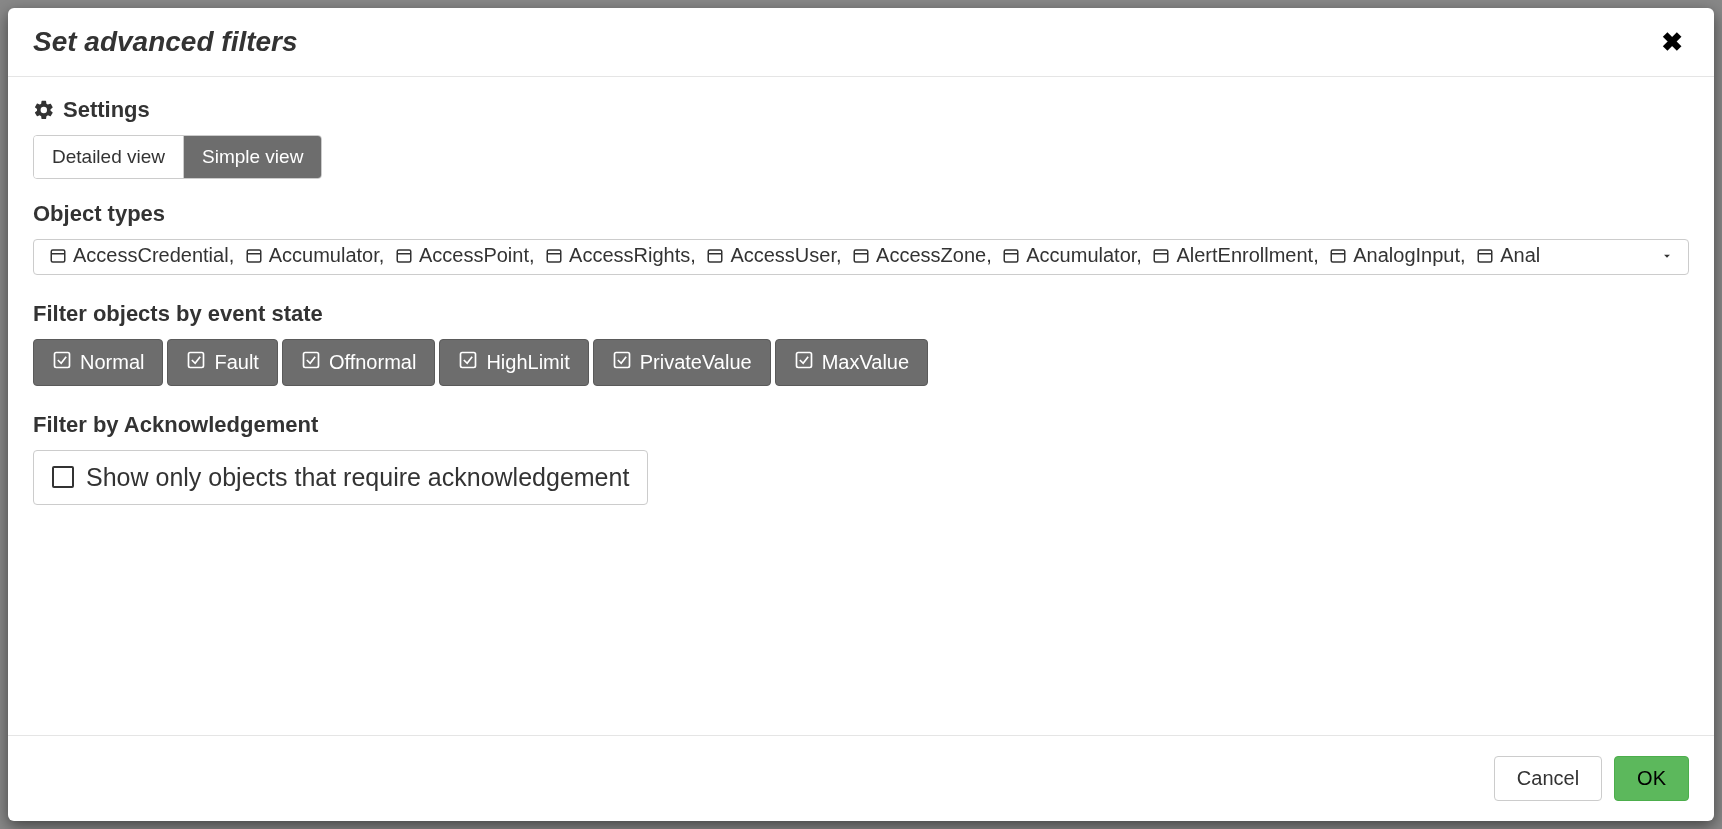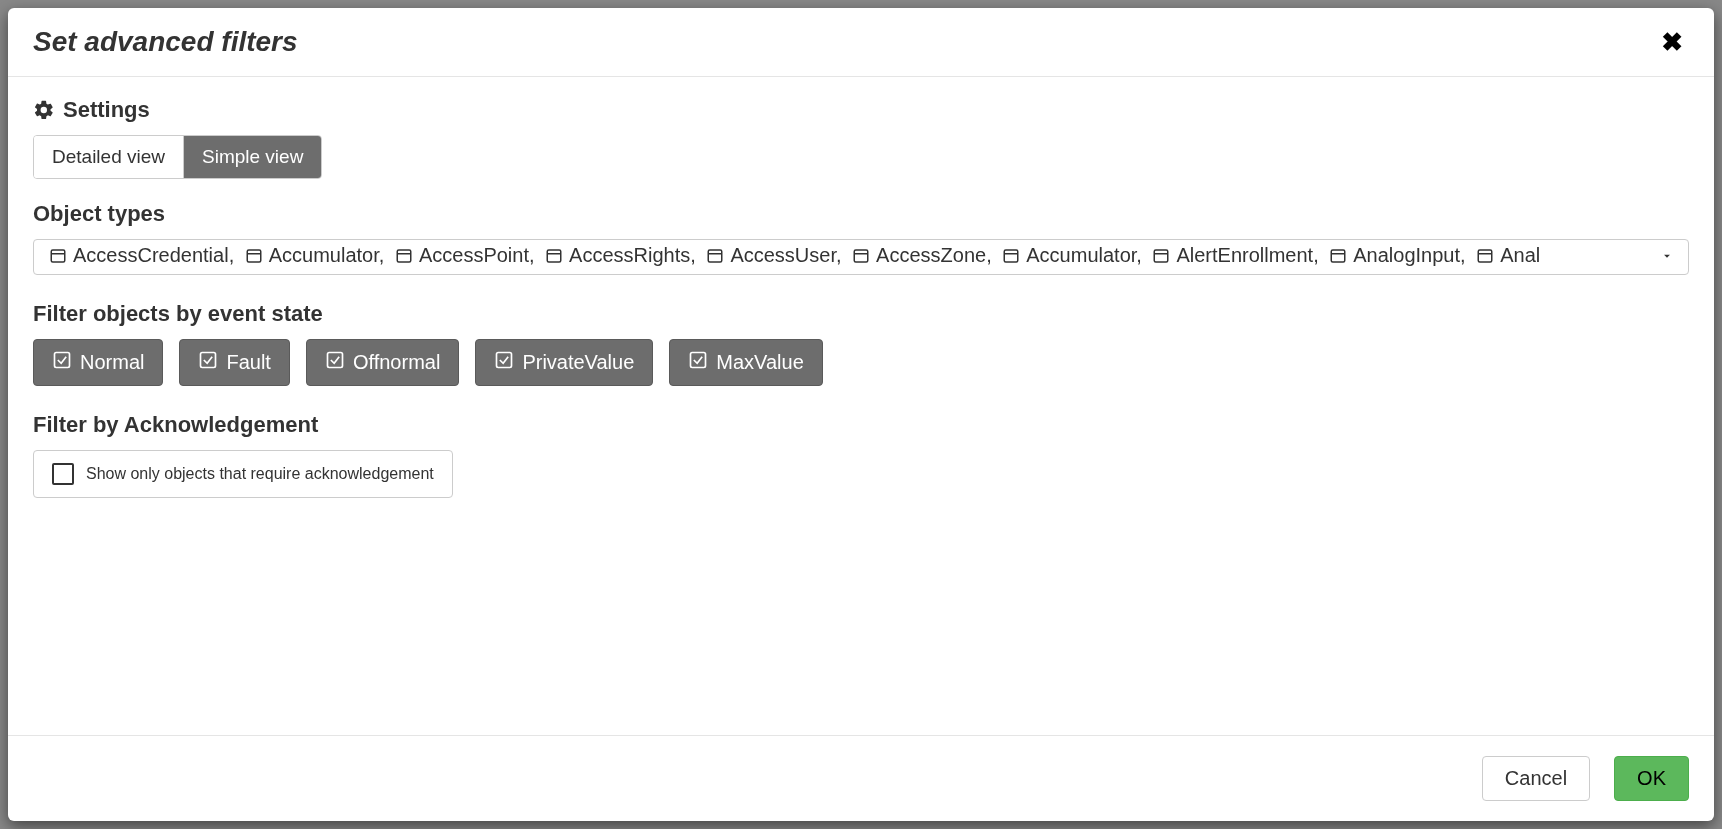--- a/index.html
+++ b/index.html
@@ -109,21 +109,21 @@
     margin-right: 4px;
   }
   .multiselect .caret {
     flex: 0 0 auto;
     padding-left: 10px;
   }
   .mini-icon svg { display: block; }
   .state-row {
     display: flex;
     flex-wrap: wrap;
-    gap: 16px;
+    gap: 4px;
     margin-bottom: 26px;
   }
   .state-btn {
     background: #6d6d6d;
     color: #fff;
     border-radius: 4px;
     padding: 10px 18px;
     font-size: 20px;
     display: inline-flex;
     align-items: center;
@@ -131,36 +131,36 @@
     cursor: pointer;
     border: 1px solid #5a5a5a;
   }
   .ack-box {
     display: inline-flex;
     align-items: center;
     gap: 12px;
     border: 1px solid #ccc;
     border-radius: 4px;
     padding: 12px 18px;
-    font-size: 16px;
+    font-size: 25px;
     color: #333;
     cursor: pointer;
   }
   .ack-box .chk {
     width: 22px; height: 22px;
     border: 2px solid #333;
     border-radius: 2px;
     display: inline-block;
   }
   .modal-footer {
     border-top: 1px solid #e5e5e5;
     padding: 20px 25px;
     display: flex;
     justify-content: flex-end;
-    gap: 24px;
+    gap: 12px;
   }
   .btn {
     font-size: 20px;
     padding: 10px 22px;
     border-radius: 4px;
     cursor: pointer;
   }
   .btn-default {
     background: #fff;
     border: 1px solid #ccc;
@@ -311,20 +311,27 @@
               <rect x="3" y="3" width="18" height="18" rx="2"></rect>
               <polyline points="7 12 11 16 17 8"></polyline>
             </svg></span>
           <span>Offnormal</span>
         </span>
         <span class="state-btn">
           <span><svg width="20" height="20" viewBox="0 0 24 24" fill="none" stroke="#fff" stroke-width="2">
               <rect x="3" y="3" width="18" height="18" rx="2"></rect>
               <polyline points="7 12 11 16 17 8"></polyline>
             </svg></span>
+          <span>HighLimit</span>
+        </span>
+        <span class="state-btn">
+          <span><svg width="20" height="20" viewBox="0 0 24 24" fill="none" stroke="#fff" stroke-width="2">
+              <rect x="3" y="3" width="18" height="18" rx="2"></rect>
+              <polyline points="7 12 11 16 17 8"></polyline>
+            </svg></span>
           <span>PrivateValue</span>
         </span>
         <span class="state-btn">
           <span><svg width="20" height="20" viewBox="0 0 24 24" fill="none" stroke="#fff" stroke-width="2">
               <rect x="3" y="3" width="18" height="18" rx="2"></rect>
               <polyline points="7 12 11 16 17 8"></polyline>
             </svg></span>
           <span>MaxValue</span>
         </span>
       </div>

